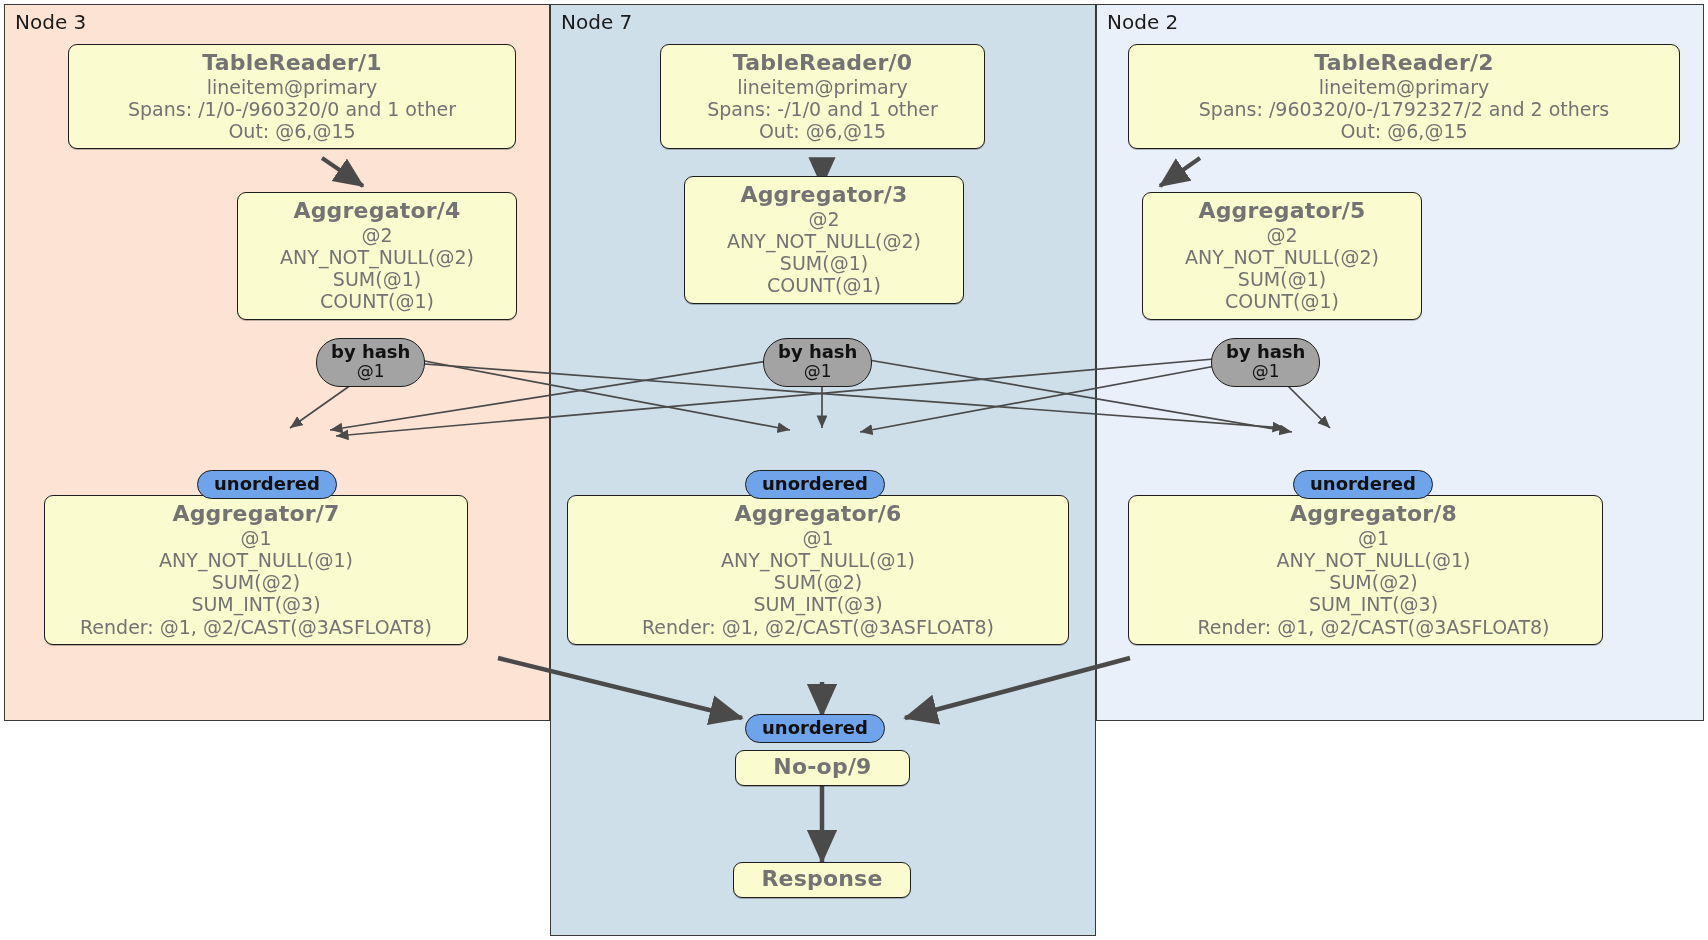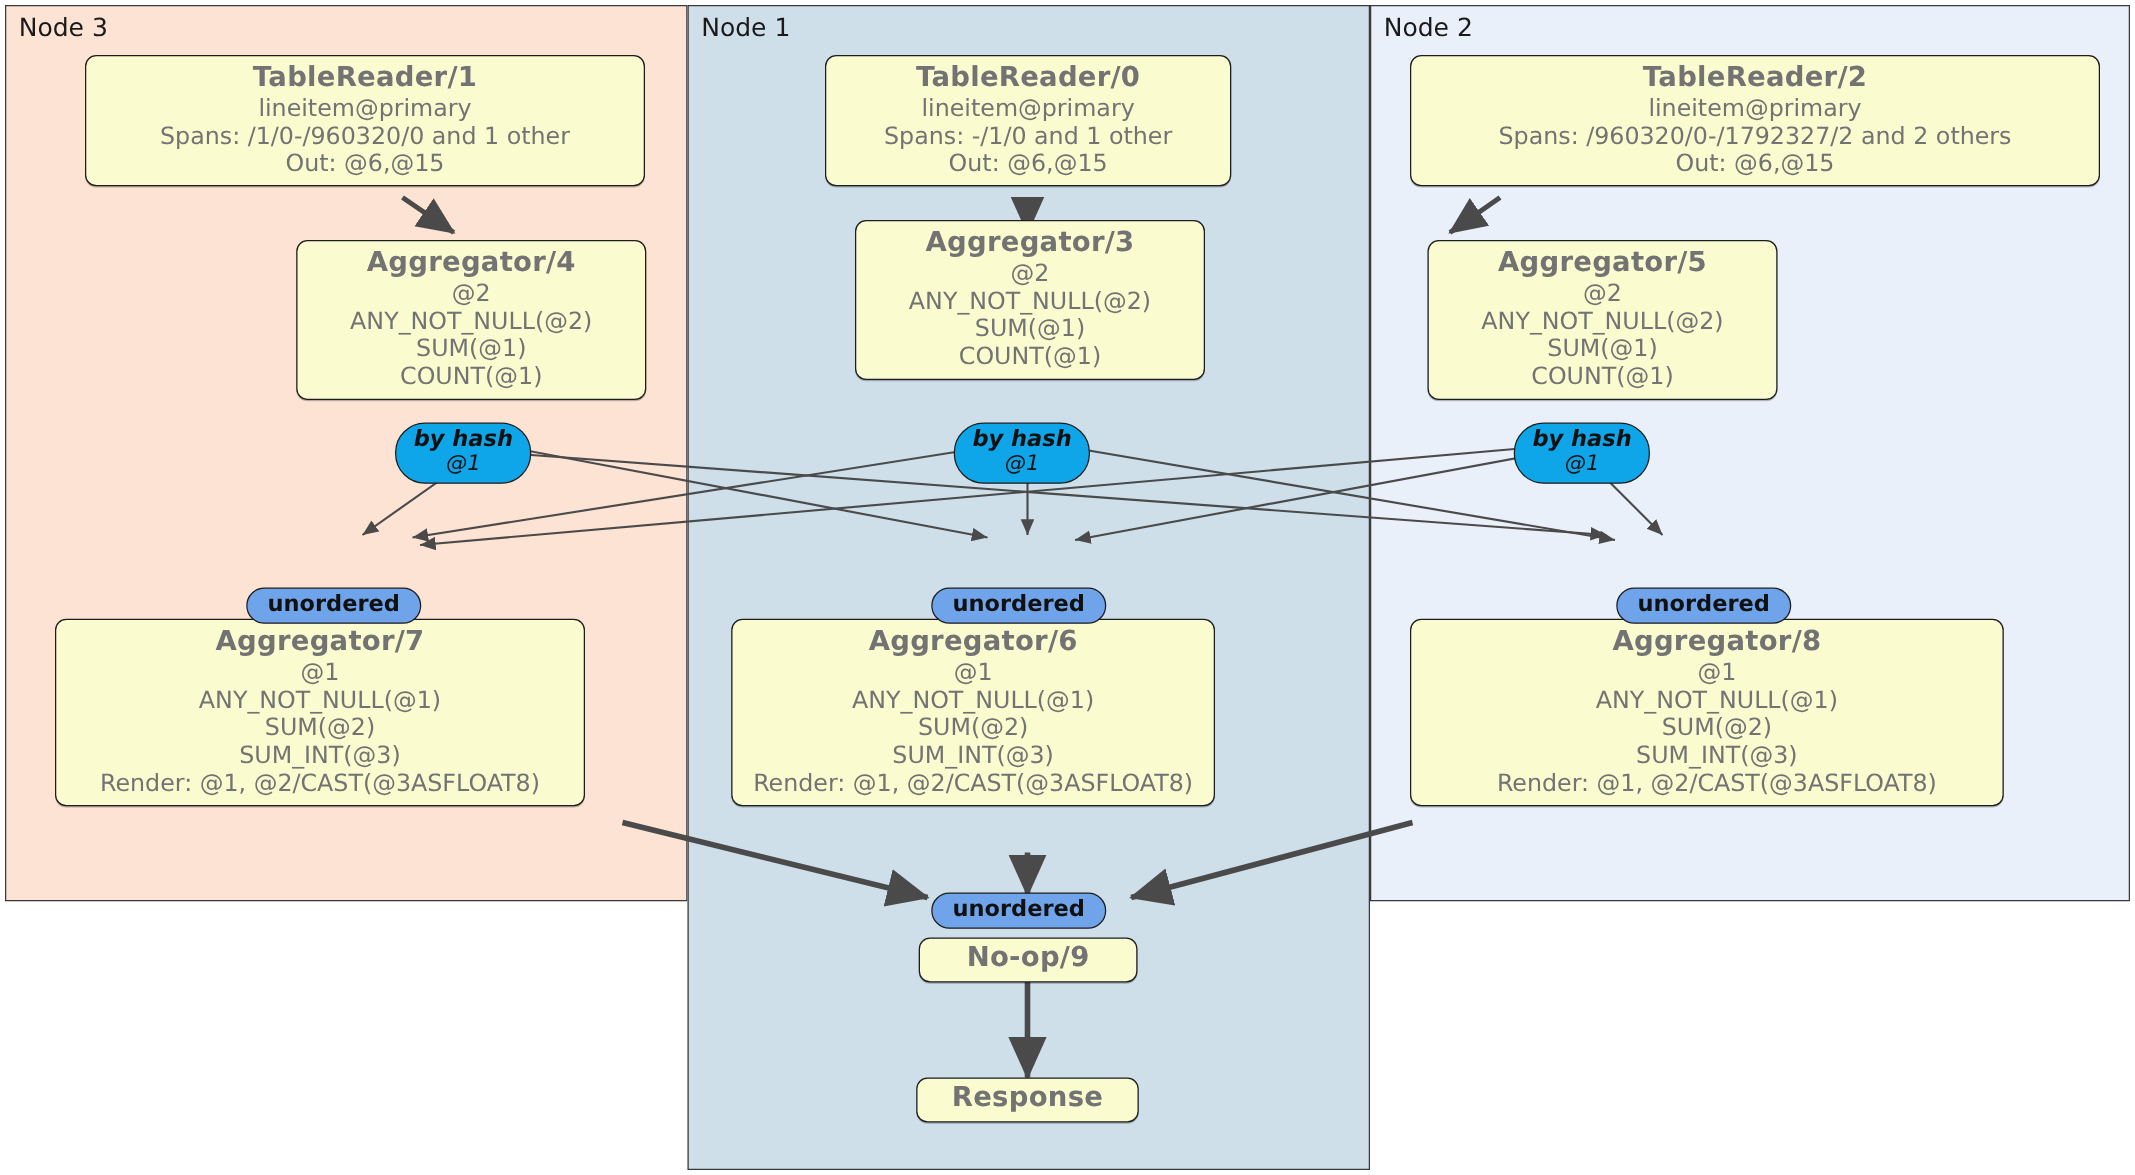--- a/index.html
+++ b/index.html
@@ -66,41 +66,40 @@
     border: 1.5px solid #1d1d1d;
     border-radius: 13px;
     text-align: center;
     color: #111;
     line-height: 1.12;
     z-index: 5;
   }
   .badge .bt { font-weight: bold; font-size: 18px; white-space: nowrap; }
   .badge .bs { font-size: 17px; white-space: nowrap; }
   .hash-badge {
-    background: #0ea5e9;
+    background: #a3a3a3;
     border-radius: 24px;
     padding: 3px 14px 5px 14px;
-    font-style: italic;
   }
   .unordered-badge {
     background: #6fa3ea;
     border-radius: 16px;
     padding: 3px 16px 4px 16px;
   }
 </style>
 </head>
 <body>
 
 <div id="stage">
 
   <div class="node-panel" id="node3-panel">
     <div class="node-label">Node 3</div>
   </div>
   <div class="node-panel" id="node1-panel">
-    <div class="node-label">Node 1</div>
+    <div class="node-label">Node 7</div>
   </div>
   <div class="node-panel" id="node2-panel">
     <div class="node-label">Node 2</div>
   </div>
 
   <svg id="edges" viewBox="0 0 1708 940">
     <defs>
       <marker id="ah" markerWidth="9" markerHeight="9" refX="7.2" refY="3.4" orient="auto" markerUnits="strokeWidth">
         <path d="M0,0 L7.6,3.4 L0,6.8 z" fill="#4a4a4a"></path>
       </marker>
@@ -202,21 +201,21 @@
 
   <div class="proc" id="agg7" style="left:44px; top:495px; width:424px;">
     <div class="ttl">Aggregator/7</div>
     <div class="ln">@1</div>
     <div class="ln">ANY_NOT_NULL(@1)</div>
     <div class="ln">SUM(@2)</div>
     <div class="ln">SUM_INT(@3)</div>
     <div class="ln">Render: @1, @2/CAST(@3ASFLOAT8)</div>
   </div>
 
-  <div class="proc" id="agg6" style="left:585px; top:495px; width:387px;">
+  <div class="proc" id="agg6" style="left:567px; top:495px; width:502px;">
     <div class="ttl">Aggregator/6</div>
     <div class="ln">@1</div>
     <div class="ln">ANY_NOT_NULL(@1)</div>
     <div class="ln">SUM(@2)</div>
     <div class="ln">SUM_INT(@3)</div>
     <div class="ln">Render: @1, @2/CAST(@3ASFLOAT8)</div>
   </div>
 
   <div class="proc" id="agg8" style="left:1128px; top:495px; width:475px;padding-left:26px;">
     <div class="ttl">Aggregator/8</div>

